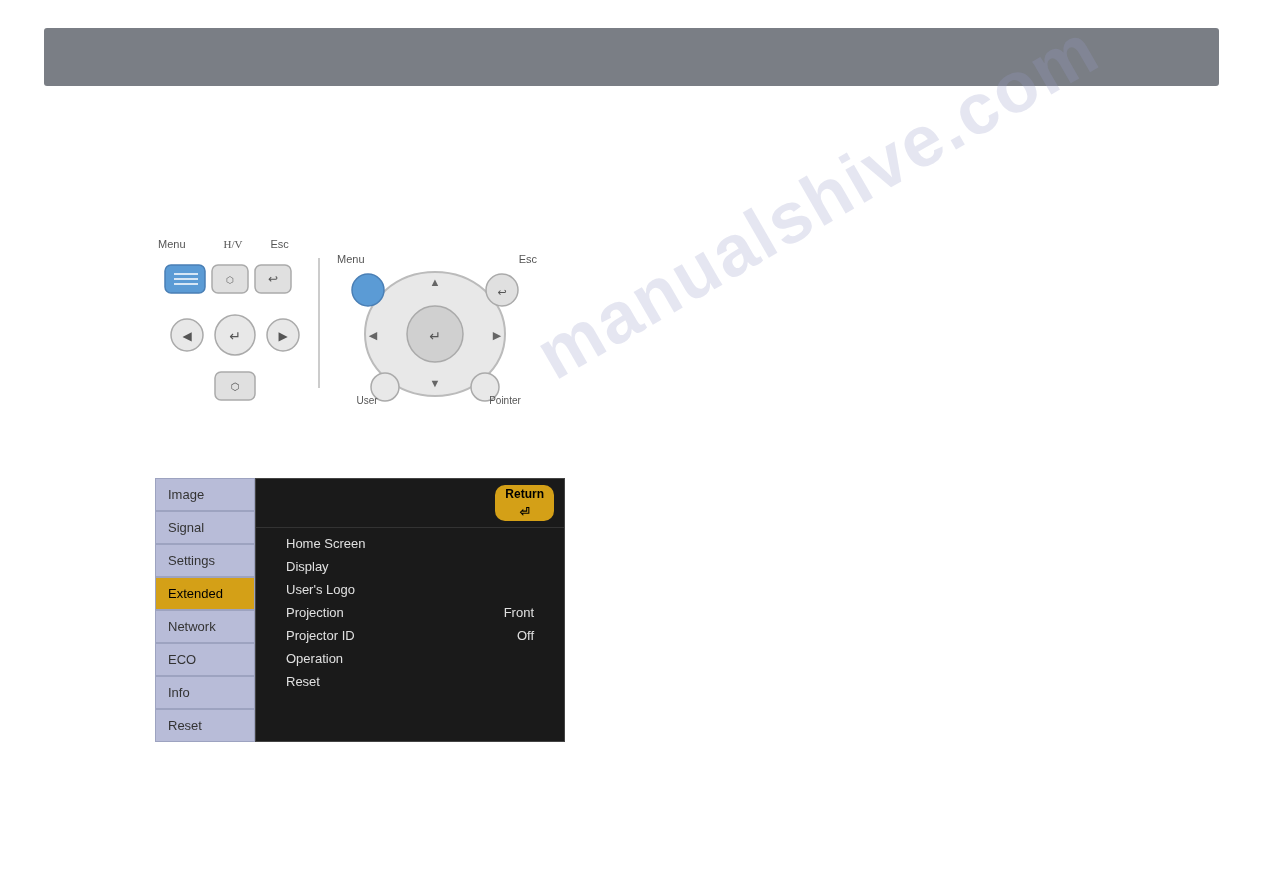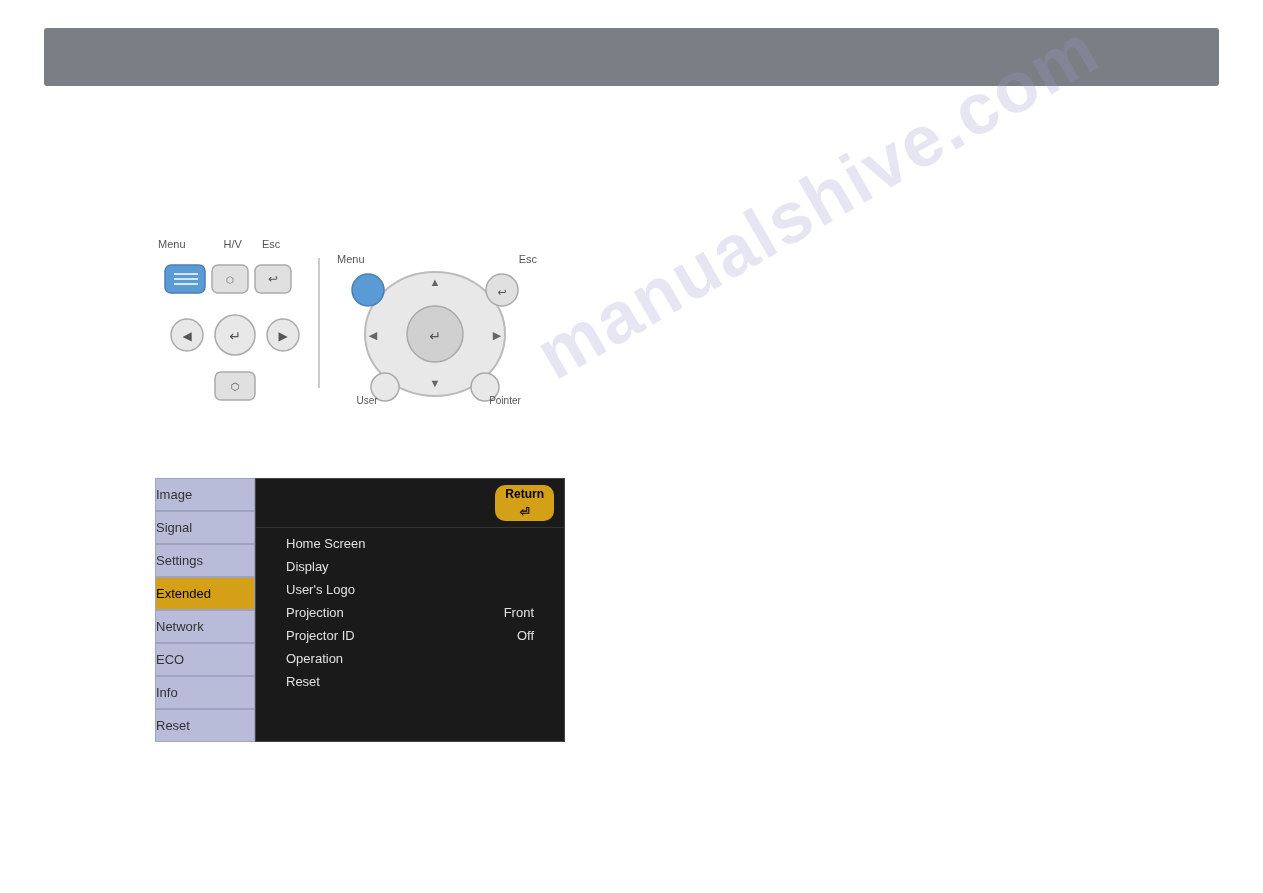--- a/index.html
+++ b/index.html
@@ -31,21 +31,21 @@
     }
 
     
     .menu-sidebar {
       display: flex;
       flex-direction: column;
       width: 100px;
     }
 
     .menu-sidebar-item {
-      padding: 8px 0;
+      padding: 8px 12px;
       font-size: 13px;
       color: #333;
       background: #b8bcd8;
       border: 1px solid #9da3c0;
       cursor: pointer;
       white-space: nowrap;
     }
 
     .menu-sidebar-item.active {
       background: #d4a017;
@@ -127,21 +127,21 @@
   </style>
 </head>
 <body>
 
 <div class="top-bar"></div>
 
 <div class="watermark">manualshive.com</div>
 
 <div style="position:absolute; top:238px; left:158px; display:flex; gap:0; font-size:11px; color:#555;">
   <span style="margin-right:38px;">Menu</span>
-  <span style="margin-right:20px;">H/V</span>
+  <span style="margin-right:28px;font-family:Liberation Serif, serif;">H/V</span>
   <span>Esc</span>
 </div>
 
 <div style="position:absolute; top:255px; left:155px;">
   <svg width="155" height="155" viewBox="0 0 155 155">
 
     <rect x="10" y="10" width="40" height="28" rx="6" fill="#5b9bd5" stroke="#4a7fb5" stroke-width="1.5"></rect>
     <line x1="19" y1="19" x2="43" y2="19" stroke="white" stroke-width="1.5"></line>
     <line x1="19" y1="24" x2="43" y2="24" stroke="white" stroke-width="1.5"></line>
     <line x1="19" y1="29" x2="43" y2="29" stroke="white" stroke-width="1.5"></line>

